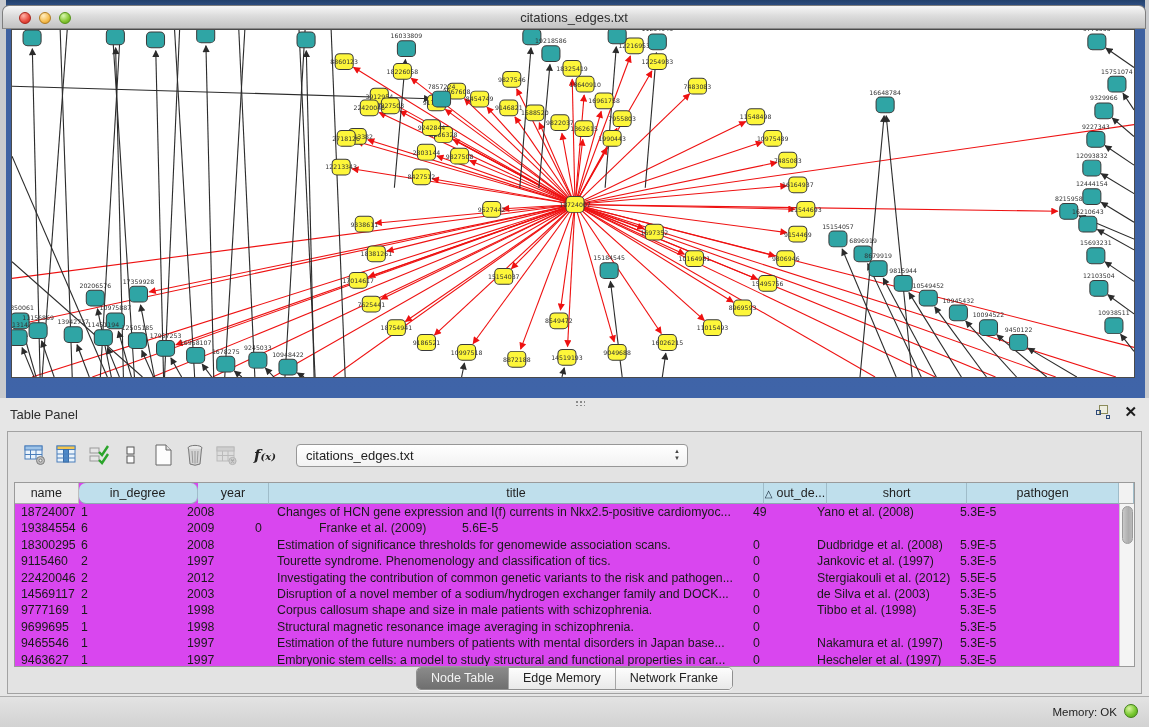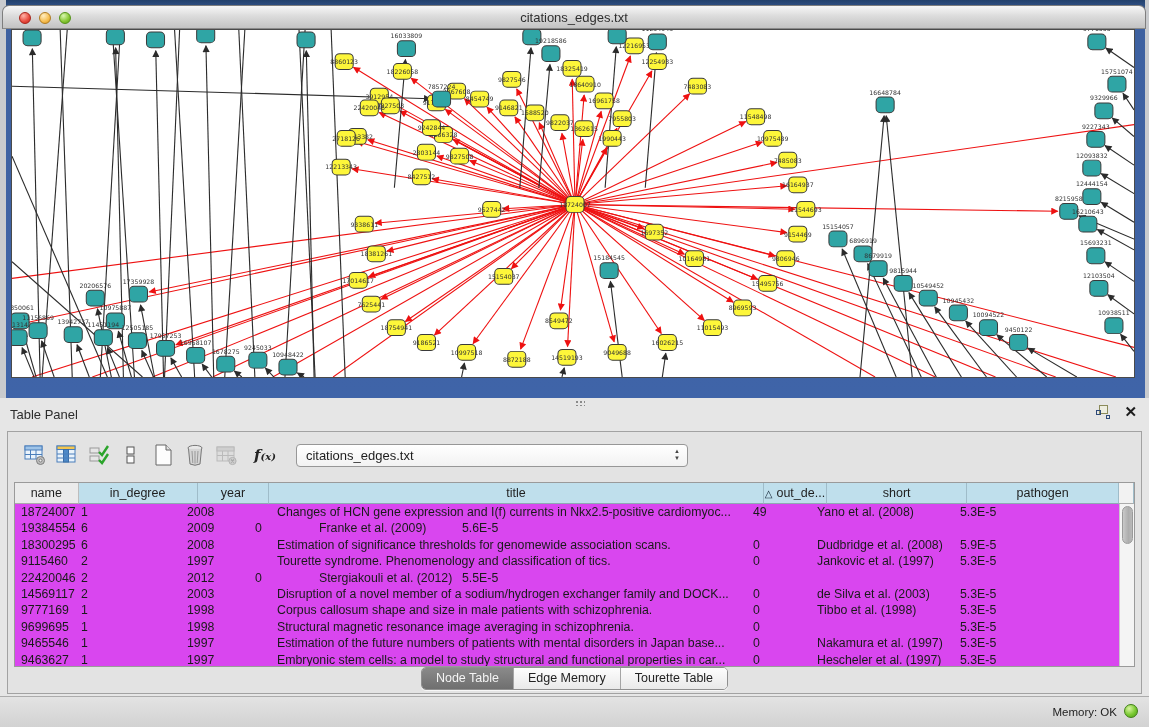--- a/index.html
+++ b/index.html
@@ -532,21 +532,21 @@
         <span>citations_edges.txt</span>
         <span class="arrows">▲<br>▼</span>
       </div>
     </div>
 
     <div class="table-wrap">
       <div class="thead" id="thead">
           <div class="th gray" style="width: 64px;">
             <span>name</span>
           </div>
-          <div class="th" style="width: 120px;">
+          <div class="th" style="width: 120px; border-radius: 7px;">
             <span>in_degree</span>
           </div>
           <div class="th" style="width: 72px;">
             <span>year</span>
           </div>
           <div class="th" style="width: 498px;">
             <span>title</span>
           </div>
           <div class="th" style="width: 64px;">
             <span class="sort">△</span>
@@ -593,20 +593,21 @@
             <div class="td" style="width: 72px; padding-left: 8px;">1997</div>
             <div class="td" style="width: 498px; padding-left: 26px;">Tourette syndrome. Phenomenology and classification of tics.</div>
             <div class="td" style="width: 64px; padding-left: 4px;">0</div>
             <div class="td" style="width: 141px; padding-left: 4px;">Jankovic et al. (1997)</div>
             <div class="td" style="width: 153px; padding-left: 6px;">5.3E-5</div>
           </div>
           <div class="tr">
             <div class="td" style="width: 64px; padding-left: 6px;">22420046</div>
             <div class="td" style="width: 100px; padding-left: 2px;">2</div>
             <div class="td" style="width: 72px; padding-left: 8px;">2012</div>
+            <div class="td" style="width: 498px; padding-left: 26px;">Investigating the contribution of common genetic variants to the risk and pathogen...</div>
             <div class="td" style="width: 64px; padding-left: 4px;">0</div>
             <div class="td" style="width: 141px; padding-left: 4px;">Stergiakouli et al. (2012)</div>
             <div class="td" style="width: 153px; padding-left: 6px;">5.5E-5</div>
           </div>
           <div class="tr">
             <div class="td" style="width: 64px; padding-left: 6px;">14569117</div>
             <div class="td" style="width: 100px; padding-left: 2px;">2</div>
             <div class="td" style="width: 72px; padding-left: 8px;">2003</div>
             <div class="td" style="width: 498px; padding-left: 26px;">Disruption of a novel member of a sodium/hydrogen exchanger family and DOCK...</div>
             <div class="td" style="width: 64px; padding-left: 4px;">0</div>
@@ -652,21 +653,21 @@
         </div>
       <div class="vscroll" style="top:21px;">
           <div class="vthumb"></div>
         </div>
     </div>
 
     <div class="tabs-row">
       <div class="seg" id="tabs">
           <button class="sel">Node Table</button>
           <button class="">Edge Memory</button>
-          <button class="">Tourette Table</button>
+          <button class="">Network Franke</button>
         </div>
     </div>
   </div>
 
   <div class="status-bar">
     <span class="mem">Memory: OK</span>
     <div class="orb"></div>
   </div>
 </div>
 

